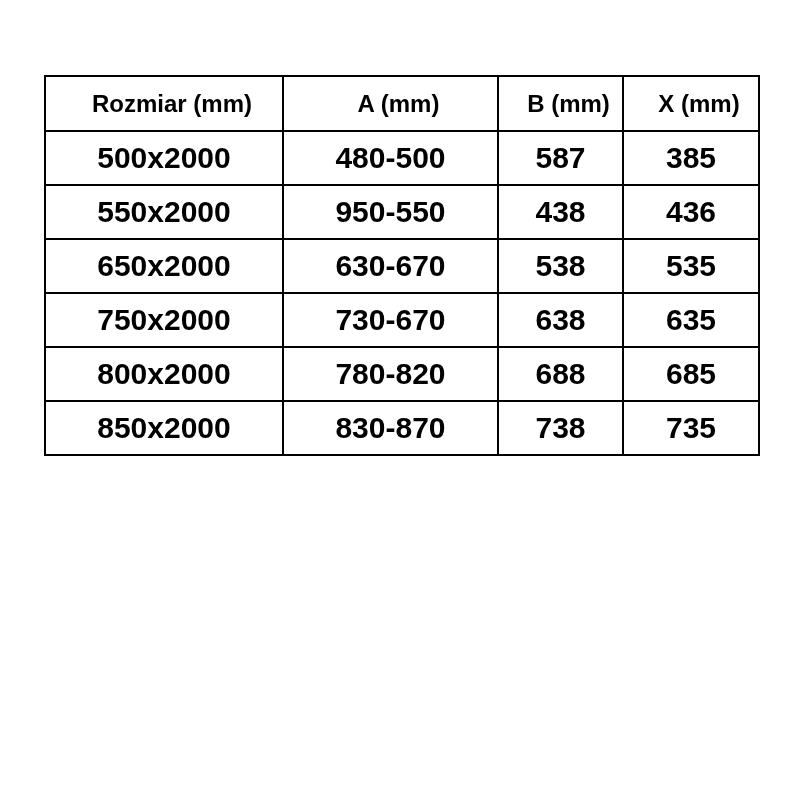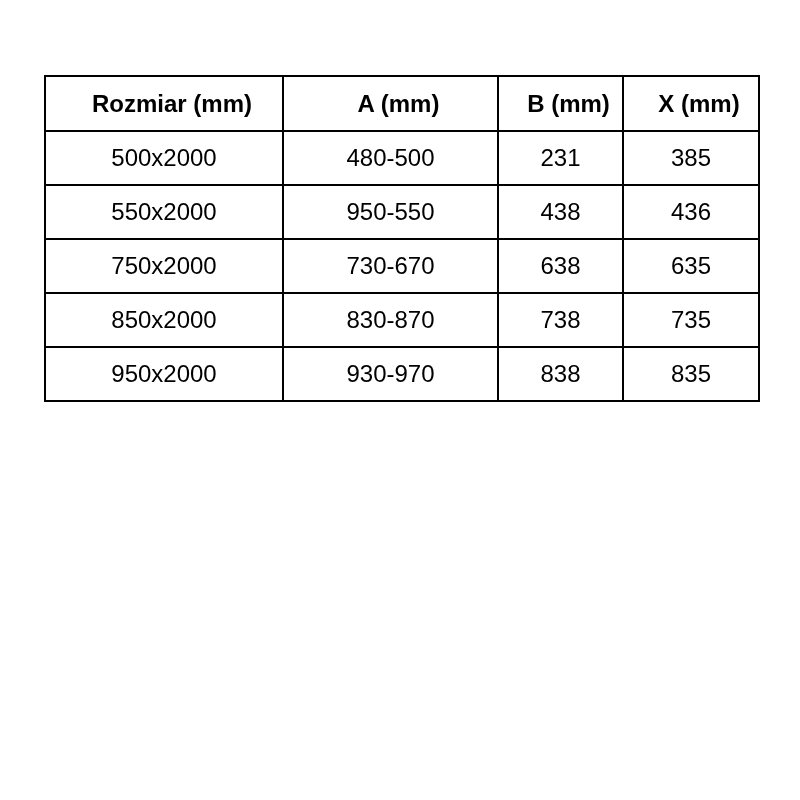--- a/index.html
+++ b/index.html
@@ -32,22 +32,22 @@
     white-space: nowrap;
   }
   table.size-table th {
     height: 53px;
     font-size: 24px;
     font-weight: bold;
     padding-left: 16px;
   }
   table.size-table td {
     height: 52px;
-    font-size: 24px;
-    font-weight: normal;
+    font-size: 30px;
+    font-weight: bold;
     margin-left: 19px;
   }
   col.c-rozmiar { width: 238px; }
   col.c-a       { width: 215px; }
   col.c-b       { width: 125px; }
   col.c-x       { width: 136px; }
 </style>
 </head>
 <body>
 
@@ -64,42 +64,48 @@
         <th>Rozmiar (mm)</th>
         <th>A (mm)</th>
         <th>B (mm)</th>
         <th>X (mm)</th>
       </tr>
     </thead>
     <tbody>
         <tr>
           <td>500x2000</td>
           <td>480-500</td>
-          <td>231</td>
+          <td>587</td>
           <td>385</td>
         </tr>
         <tr>
           <td>550x2000</td>
           <td>950-550</td>
           <td>438</td>
           <td>436</td>
         </tr>
         <tr>
+          <td>650x2000</td>
+          <td>630-670</td>
+          <td>538</td>
+          <td>535</td>
+        </tr>
+        <tr>
           <td>750x2000</td>
           <td>730-670</td>
           <td>638</td>
           <td>635</td>
+        </tr>
+        <tr>
+          <td>800x2000</td>
+          <td>780-820</td>
+          <td>688</td>
+          <td>685</td>
         </tr>
         <tr>
           <td>850x2000</td>
           <td>830-870</td>
           <td>738</td>
           <td>735</td>
         </tr>
-        <tr>
-          <td>950x2000</td>
-          <td>930-970</td>
-          <td>838</td>
-          <td>835</td>
-        </tr>
       </tbody>
   </table>
 </div>
 
 </body></html>

